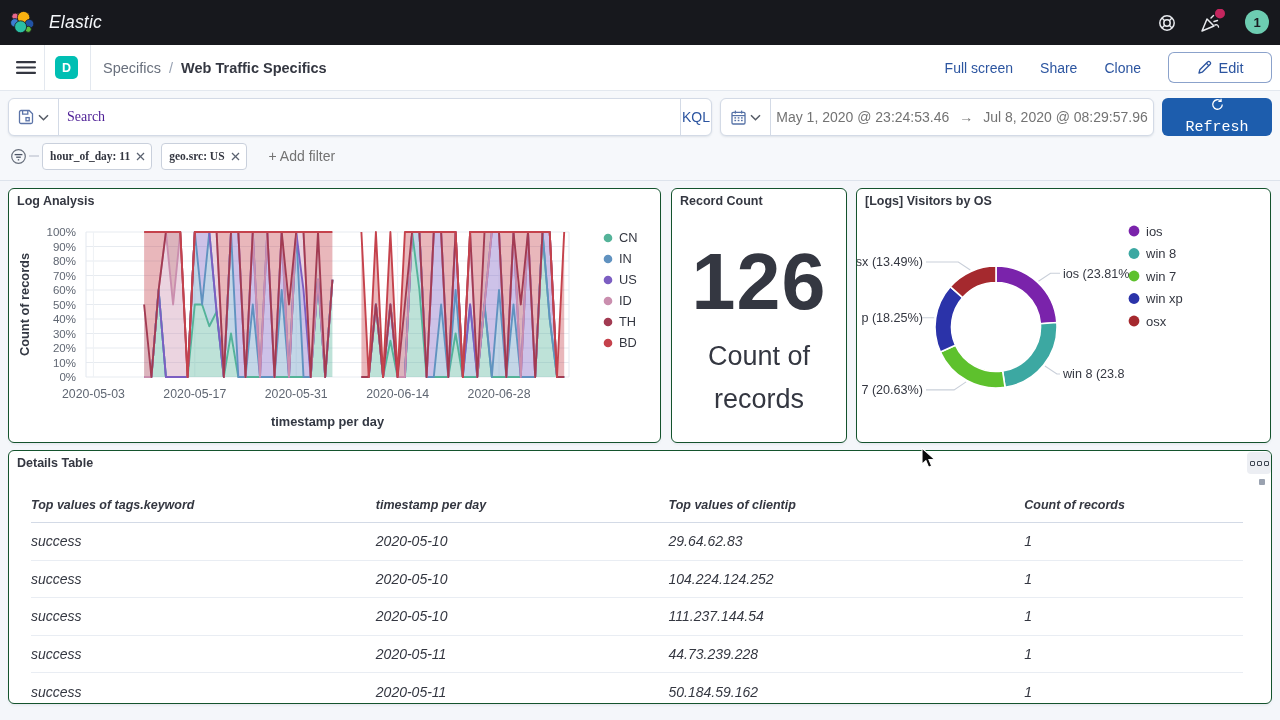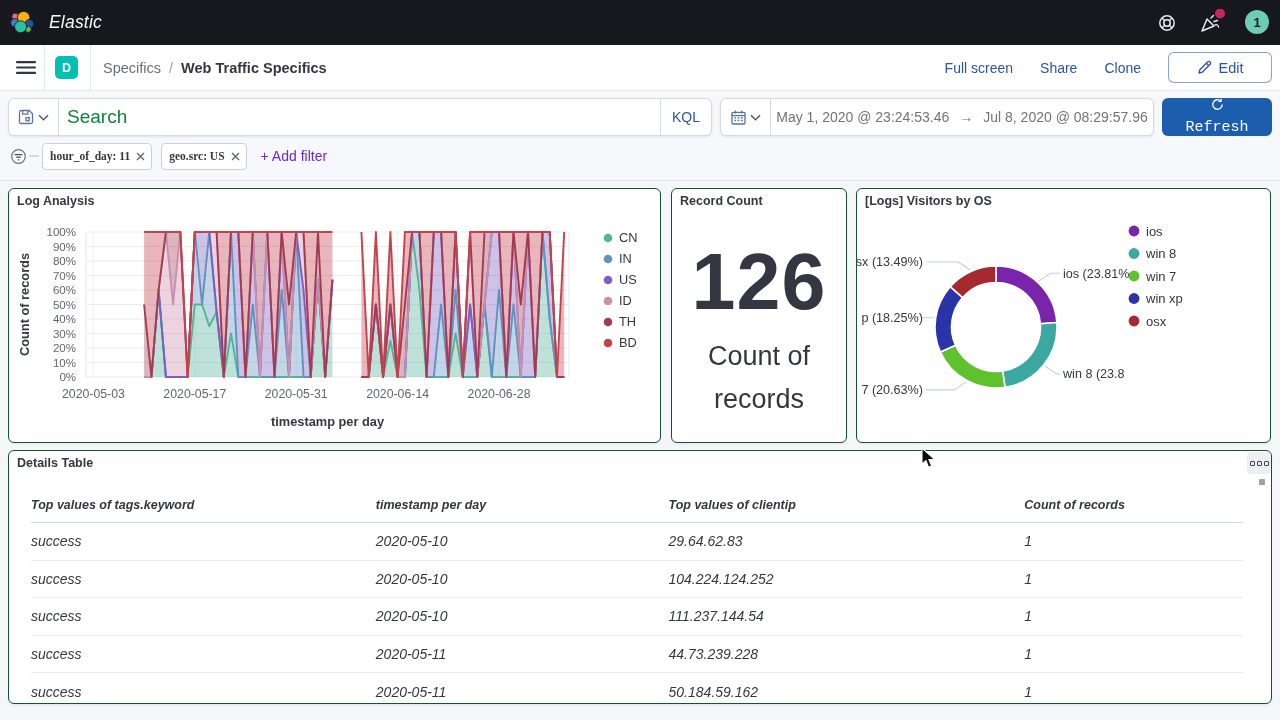--- a/index.html
+++ b/index.html
@@ -24,31 +24,31 @@
   #crumbs .page { color:#343741; font-weight:700; }
   #navlinks { right:0; top:0; height:45px; display:flex; align-items:center; }
   #navlinks .lnk { color:#2C55A0; font-size:14px; font-weight:500; margin-right:27px; cursor:pointer; }
   #editbtn { position:relative; width:104px; height:31px; margin-right:8px; border:1px solid rgba(44,85,160,.55); border-radius:6px; background:#fff; color:#2C55A0; font-size:14.5px; font-weight:500; display:flex; align-items:center; justify-content:center; gap:7px; cursor:pointer; }
 
   
   #querybar { left:0; top:91px; width:1280px; height:90px; background:#F6F8FB; border-bottom:1px solid #DDE3EC; }
   .qbox { position:absolute; top:7px; height:38px; background:#fff; border:1px solid #D3DAE6; border-radius:6px; box-shadow:0 1px 2px rgba(152,162,179,.25); display:flex; align-items:center; }
   #searchbox { left:8px; width:704px; }
   #saveseg { width:50px; height:100%; border-right:1px solid #D3DAE6; display:flex; align-items:center; justify-content:center; gap:4px; cursor:pointer; }
-  #qplaceholder { margin-left:8px; color:#15803d; font-size:19px; flex:1; }
-  #kql { border-left:1px solid #D3DAE6; height:100%; display:flex; align-items:center; padding:0 11px; color:#2C55A0; font-size:14px; cursor:pointer; }
+  #qplaceholder { margin-left:8px; color:#4c1d95; font-size:14px; flex:1;font-family:Liberation Serif, serif; }
+  #kql { border-left:1px solid #D3DAE6; height:100%; display:flex; align-items:center; padding:0 1px; color:#2C55A0; font-size:14px; cursor:pointer; }
   #datebox { left:720px; width:434px; }
   #calseg { width:50px; height:100%; border-right:1px solid #D3DAE6; display:flex; align-items:center; justify-content:center; gap:4px; cursor:pointer; }
   .dtxt { font-size:14px; color:#737373; }
   #dates { flex:1; display:flex; align-items:center; justify-content:center; gap:10px; }
   #refreshbtn { left:1162px; top:7px; width:110px; height:38px; background:#1D5DAD; border:none; border-radius:6px; color:#fff; font-size:15px; font-weight:500; display:flex; align-items:center; justify-content:center; gap:8px; cursor:pointer; font-family:Liberation Mono, monospace;flex-direction:column; }
   #filterrow { left:0; top:51px; height:28px; display:flex; align-items:center; }
   .pill { height:27px; background:#fff; border:1px solid #C9D0DC; border-radius:4px; display:flex; align-items:center; padding:0 6px 0 7px; margin-right:9px; font-size:11.5px; font-weight:600; color:#343741; cursor:pointer;font-family:Liberation Serif, serif; }
   .pill svg { margin-left:6px; }
-  #addfilter { color:#6d28d9; font-size:14px; margin-left:5px; cursor:pointer; }
+  #addfilter { color:#737373; font-size:14px; margin-left:13px; cursor:pointer; }
 
   
   .panel { position:absolute; background:#fff; border:1px solid #14532d; border-radius:6px; box-shadow:0 2px 3px -1px rgba(152,162,179,.2); overflow:hidden; }
   .ptitle { position:absolute; left:8px; top:5px; font-size:12.5px; font-weight:700; color:#343741; }
   #panel-log    { left:8px;   top:188px; width:653px;  height:255px; }
   #panel-metric { left:671px; top:188px; width:176px;  height:255px; }
   #panel-pie    { left:856px; top:188px; width:415px;  height:255px; }
   #panel-table  { left:8px;   top:450px; width:1264px; height:254px; }
 
   

